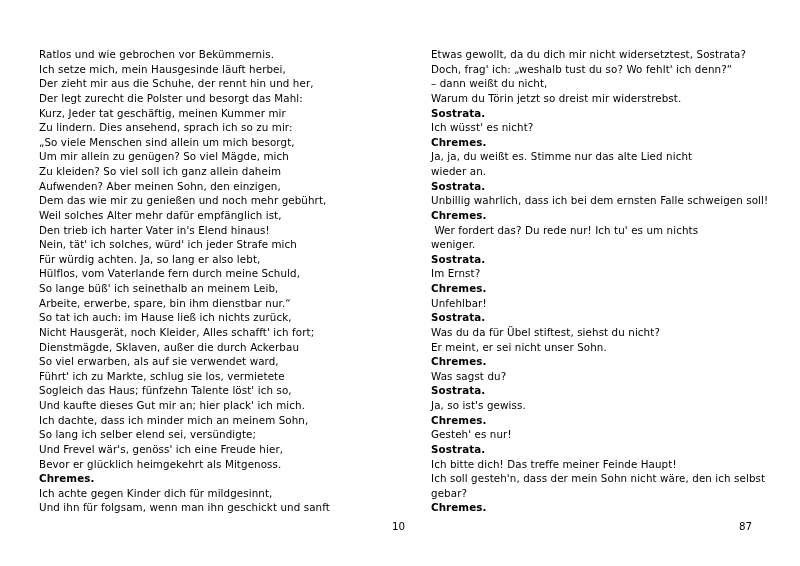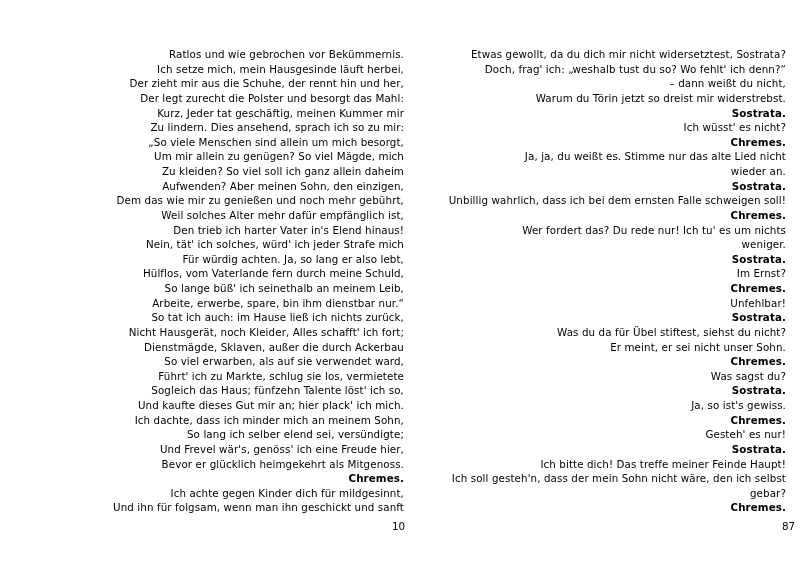--- a/index.html
+++ b/index.html
@@ -23,21 +23,20 @@
     background: #ffffff;
   }
 
   .column {
     position: absolute;
     top: 47px;
     font-size: 10.3px;
     line-height: 14.62px;
     letter-spacing: 0.01em;
     white-space: pre-wrap;
-    text-align: right;
   }
 
   .col-left  { left: 39px;  width: 365px; }
   .col-right { left: 431px; width: 355px; }
 
   .line {
     display: block;
     min-height: 14.62px;
     white-space: pre-wrap;
   }
@@ -46,21 +45,21 @@
     font-weight: bold;
   }
 
   .folio {
     position: absolute;
     font-size: 10.3px;
     line-height: 14.62px;
     color: #000000;
   }
   .folio-left  { left: 348px; top: 519px; margin-left: 44px; }
-  .folio-right { left: 782px; top: 519px; }
+  .folio-right { left: 739px; top: 519px; }
 </style>
 </head>
 <body>
 
 <div class="page">
 
   <div class="column col-left"><span class="line">Ratlos und wie gebrochen vor Bekümmernis.</span><span class="line">Ich setze mich, mein Hausgesinde läuft herbei,</span><span class="line">Der zieht mir aus die Schuhe, der rennt hin und her,</span><span class="line">Der legt zurecht die Polster und besorgt das Mahl:</span><span class="line">Kurz, Jeder tat geschäftig, meinen Kummer mir</span><span class="line">Zu lindern. Dies ansehend, sprach ich so zu mir:</span><span class="line">„So viele Menschen sind allein um mich besorgt,</span><span class="line">Um mir allein zu genügen? So viel Mägde, mich</span><span class="line">Zu kleiden? So viel soll ich ganz allein daheim</span><span class="line">Aufwenden? Aber meinen Sohn, den einzigen,</span><span class="line">Dem das wie mir zu genießen und noch mehr gebührt,</span><span class="line">Weil solches Alter mehr dafür empfänglich ist,</span><span class="line">Den trieb ich harter Vater in's Elend hinaus!</span><span class="line">Nein, tät' ich solches, würd' ich jeder Strafe mich</span><span class="line">Für würdig achten. Ja, so lang er also lebt,</span><span class="line">Hülflos, vom Vaterlande fern durch meine Schuld,</span><span class="line">So lange büß' ich seinethalb an meinem Leib,</span><span class="line">Arbeite, erwerbe, spare, bin ihm dienstbar nur.“</span><span class="line">So tat ich auch: im Hause ließ ich nichts zurück,</span><span class="line">Nicht Hausgerät, noch Kleider, Alles schafft' ich fort;</span><span class="line">Dienstmägde, Sklaven, außer die durch Ackerbau</span><span class="line">So viel erwarben, als auf sie verwendet ward,</span><span class="line">Führt' ich zu Markte, schlug sie los, vermietete</span><span class="line">Sogleich das Haus; fünfzehn Talente löst' ich so,</span><span class="line">Und kaufte dieses Gut mir an; hier plack' ich mich.</span><span class="line">Ich dachte, dass ich minder mich an meinem Sohn,</span><span class="line">So lang ich selber elend sei, versündigte;</span><span class="line">Und Frevel wär's, genöss' ich eine Freude hier,</span><span class="line">Bevor er glücklich heimgekehrt als Mitgenoss.</span><span class="line speaker">Chremes.</span><span class="line">Ich achte gegen Kinder dich für mildgesinnt,</span><span class="line">Und ihn für folgsam, wenn man ihn geschickt und sanft</span></div>
 
   <div class="column col-right"><span class="line">Etwas gewollt, da du dich mir nicht widersetztest, Sostrata?</span><span class="line">Doch, frag' ich: „weshalb tust du so? Wo fehlt' ich denn?“</span><span class="line">– dann weißt du nicht,</span><span class="line">Warum du Törin jetzt so dreist mir widerstrebst.</span><span class="line speaker">Sostrata.</span><span class="line">Ich wüsst' es nicht?</span><span class="line speaker">Chremes.</span><span class="line">Ja, ja, du weißt es. Stimme nur das alte Lied nicht</span><span class="line">wieder an.</span><span class="line speaker">Sostrata.</span><span class="line">Unbillig wahrlich, dass ich bei dem ernsten Falle schweigen soll!</span><span class="line speaker">Chremes.</span><span class="line"> Wer fordert das? Du rede nur! Ich tu' es um nichts</span><span class="line">weniger.</span><span class="line speaker">Sostrata.</span><span class="line">Im Ernst?</span><span class="line speaker">Chremes.</span><span class="line">Unfehlbar!</span><span class="line speaker">Sostrata.</span><span class="line">Was du da für Übel stiftest, siehst du nicht?</span><span class="line">Er meint, er sei nicht unser Sohn.</span><span class="line speaker">Chremes.</span><span class="line">Was sagst du?</span><span class="line speaker">Sostrata.</span><span class="line">Ja, so ist's gewiss.</span><span class="line speaker">Chremes.</span><span class="line">Gesteh' es nur!</span><span class="line speaker">Sostrata.</span><span class="line">Ich bitte dich! Das treffe meiner Feinde Haupt!</span><span class="line">Ich soll gesteh'n, dass der mein Sohn nicht wäre, den ich selbst</span><span class="line">gebar?</span><span class="line speaker">Chremes.</span></div>
 

